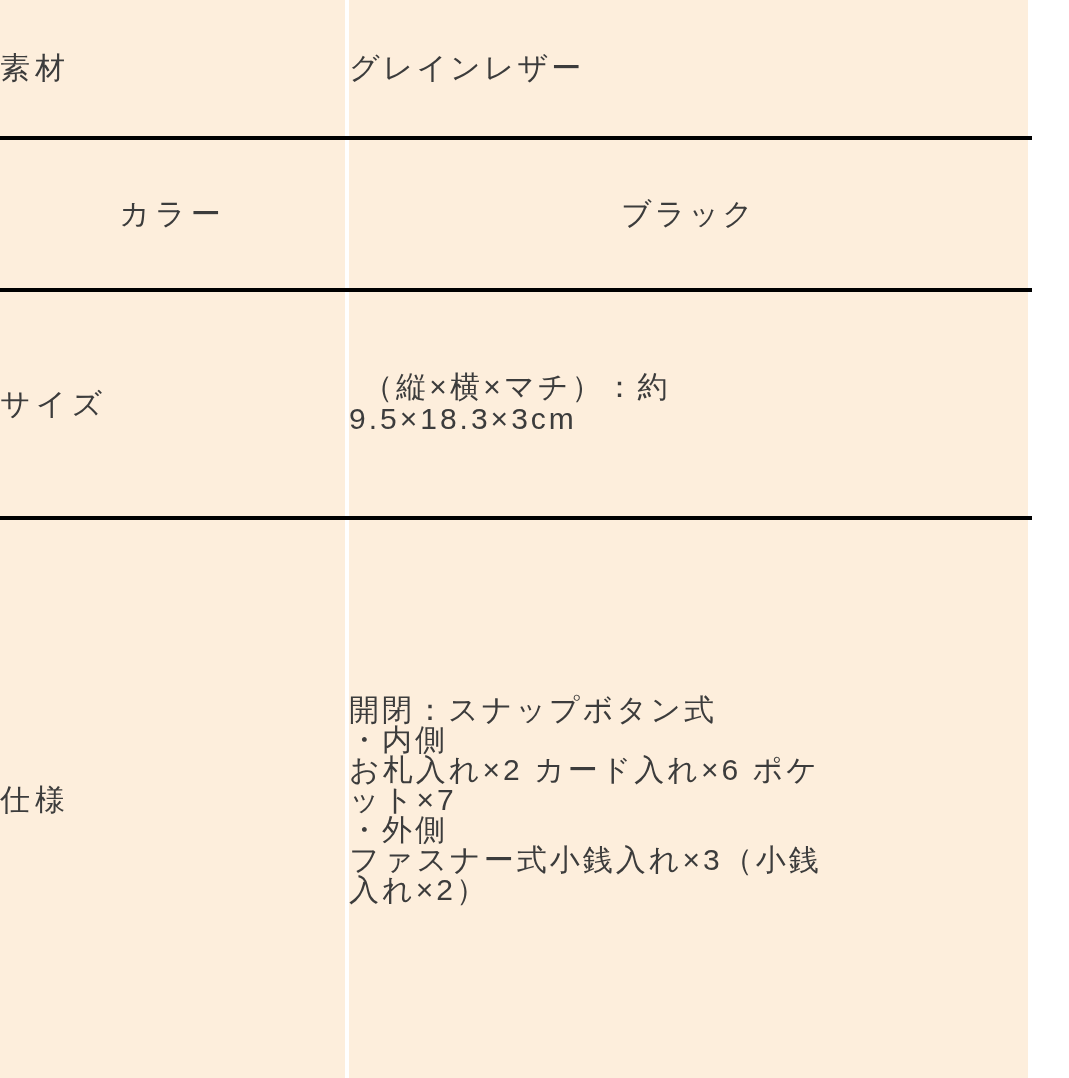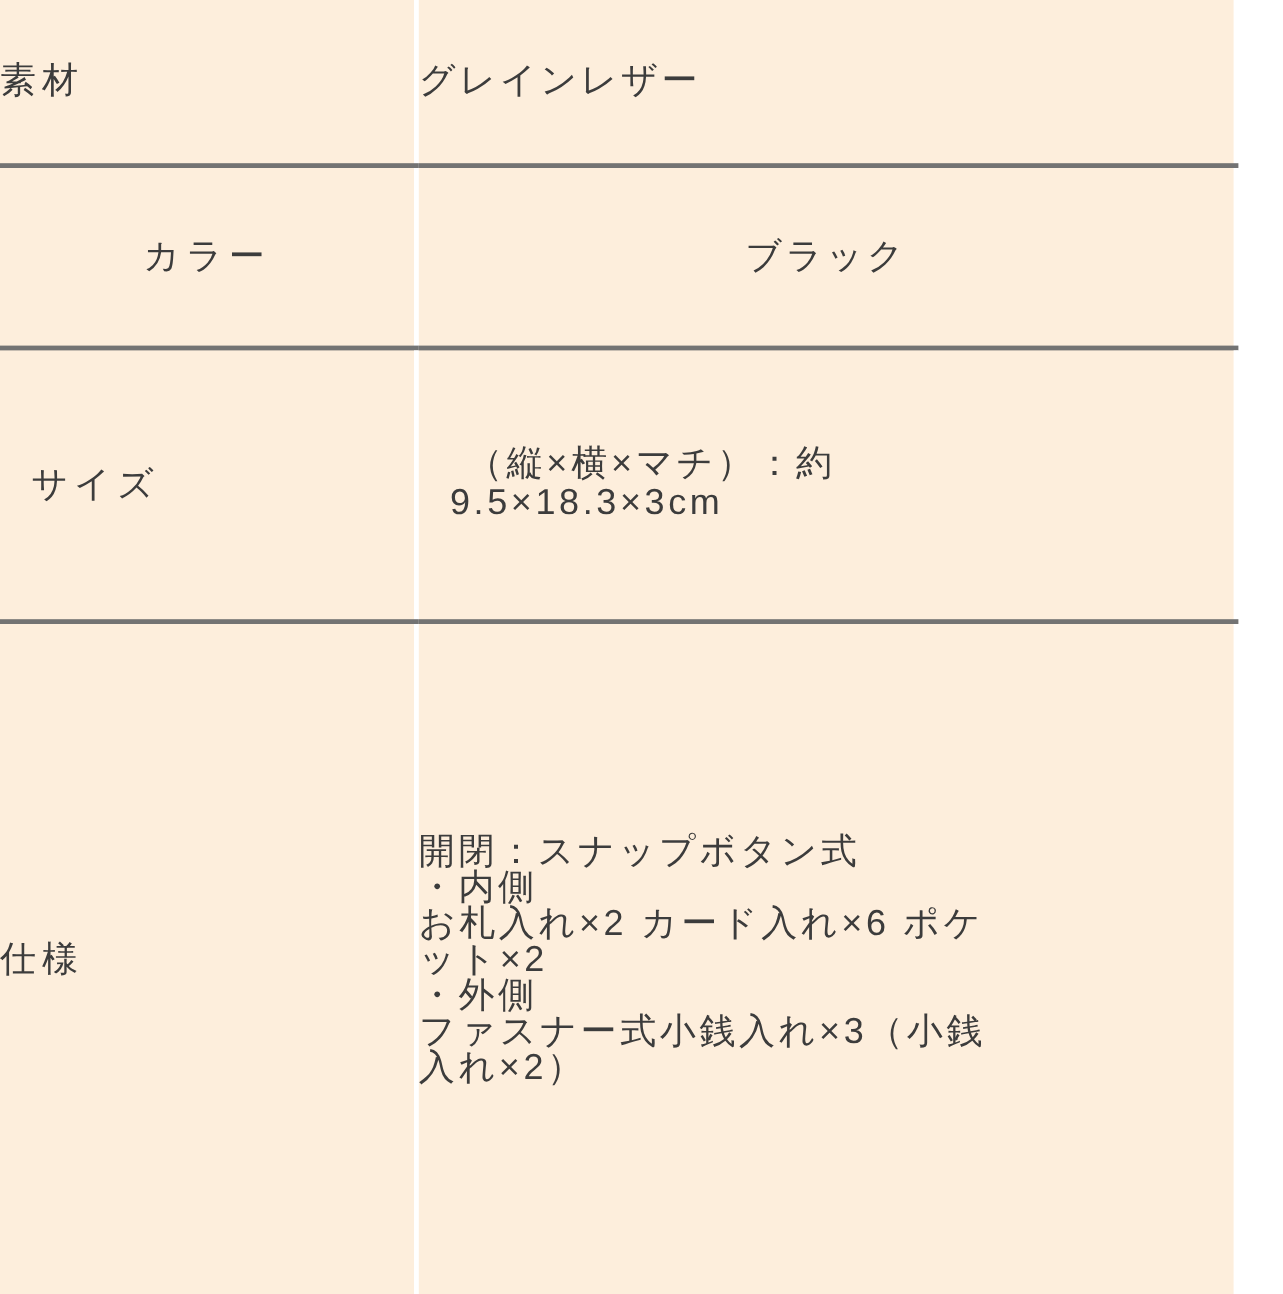--- a/index.html
+++ b/index.html
@@ -27,21 +27,21 @@
     width: 1030px;
     margin: 0;
     table-layout: fixed;
   }
 
   table.spec-table col.c-label { width: 347px; }
   table.spec-table col.c-value { width: 683px; }
 
   table.spec-table td {
     background: #fdeedc;
-    border-bottom: 4px solid #737373;
+    border-bottom: 4px solid #000000;
     border-right: 4px solid #ffffff;
     vertical-align: middle;
     color: #3c3c3c;
     font-size: 30px;
     line-height: 1.0;
     padding: 0;
   }
 
   td.label-cell {
     padding-left: 42px;
@@ -55,21 +55,21 @@
     padding-right: 20px;
     padding-top: 26px;
     padding-bottom: 26px;
     letter-spacing: 3px;
     line-height: 1.62;
   }
 
   
   tr.row-material td { height: 136px; }
   tr.row-color td { height: 148px; text-align: center; }
-  tr.row-size td { height: 224px; padding-left: 26px; }
+  tr.row-size td { height: 224px; }
   tr.row-spec td { height: 560px; }
 
   tr.row-size td.value-cell,
   tr.row-spec td.value-cell {
     vertical-align: middle;
   }
 
   tr.row-material td.value-cell,
   tr.row-color td.value-cell {
     vertical-align: middle;
@@ -120,21 +120,21 @@
           <span class="size-line1">（縦×横×マチ）：約</span>
           <span class="size-line2">9.5×18.3×3cm</span>
         </td>
       </tr>
       <tr class="row-spec">
         <td class="label-cell">仕様</td>
         <td class="value-cell">
           <span class="val-line">開閉：スナップボタン式</span>
           <span class="val-line">・内側</span>
           <span class="val-line">お札入れ×2 カード入れ×6 ポケ</span>
-          <span class="val-line">ット×2</span>
+          <span class="val-line">ット×7</span>
           <span class="val-line">・外側</span>
           <span class="val-line">ファスナー式小銭入れ×3（小銭</span>
           <span class="val-line">入れ×2）</span>
         </td>
       </tr>
     </tbody>
   </table>
 </div>
 
 </body></html>

